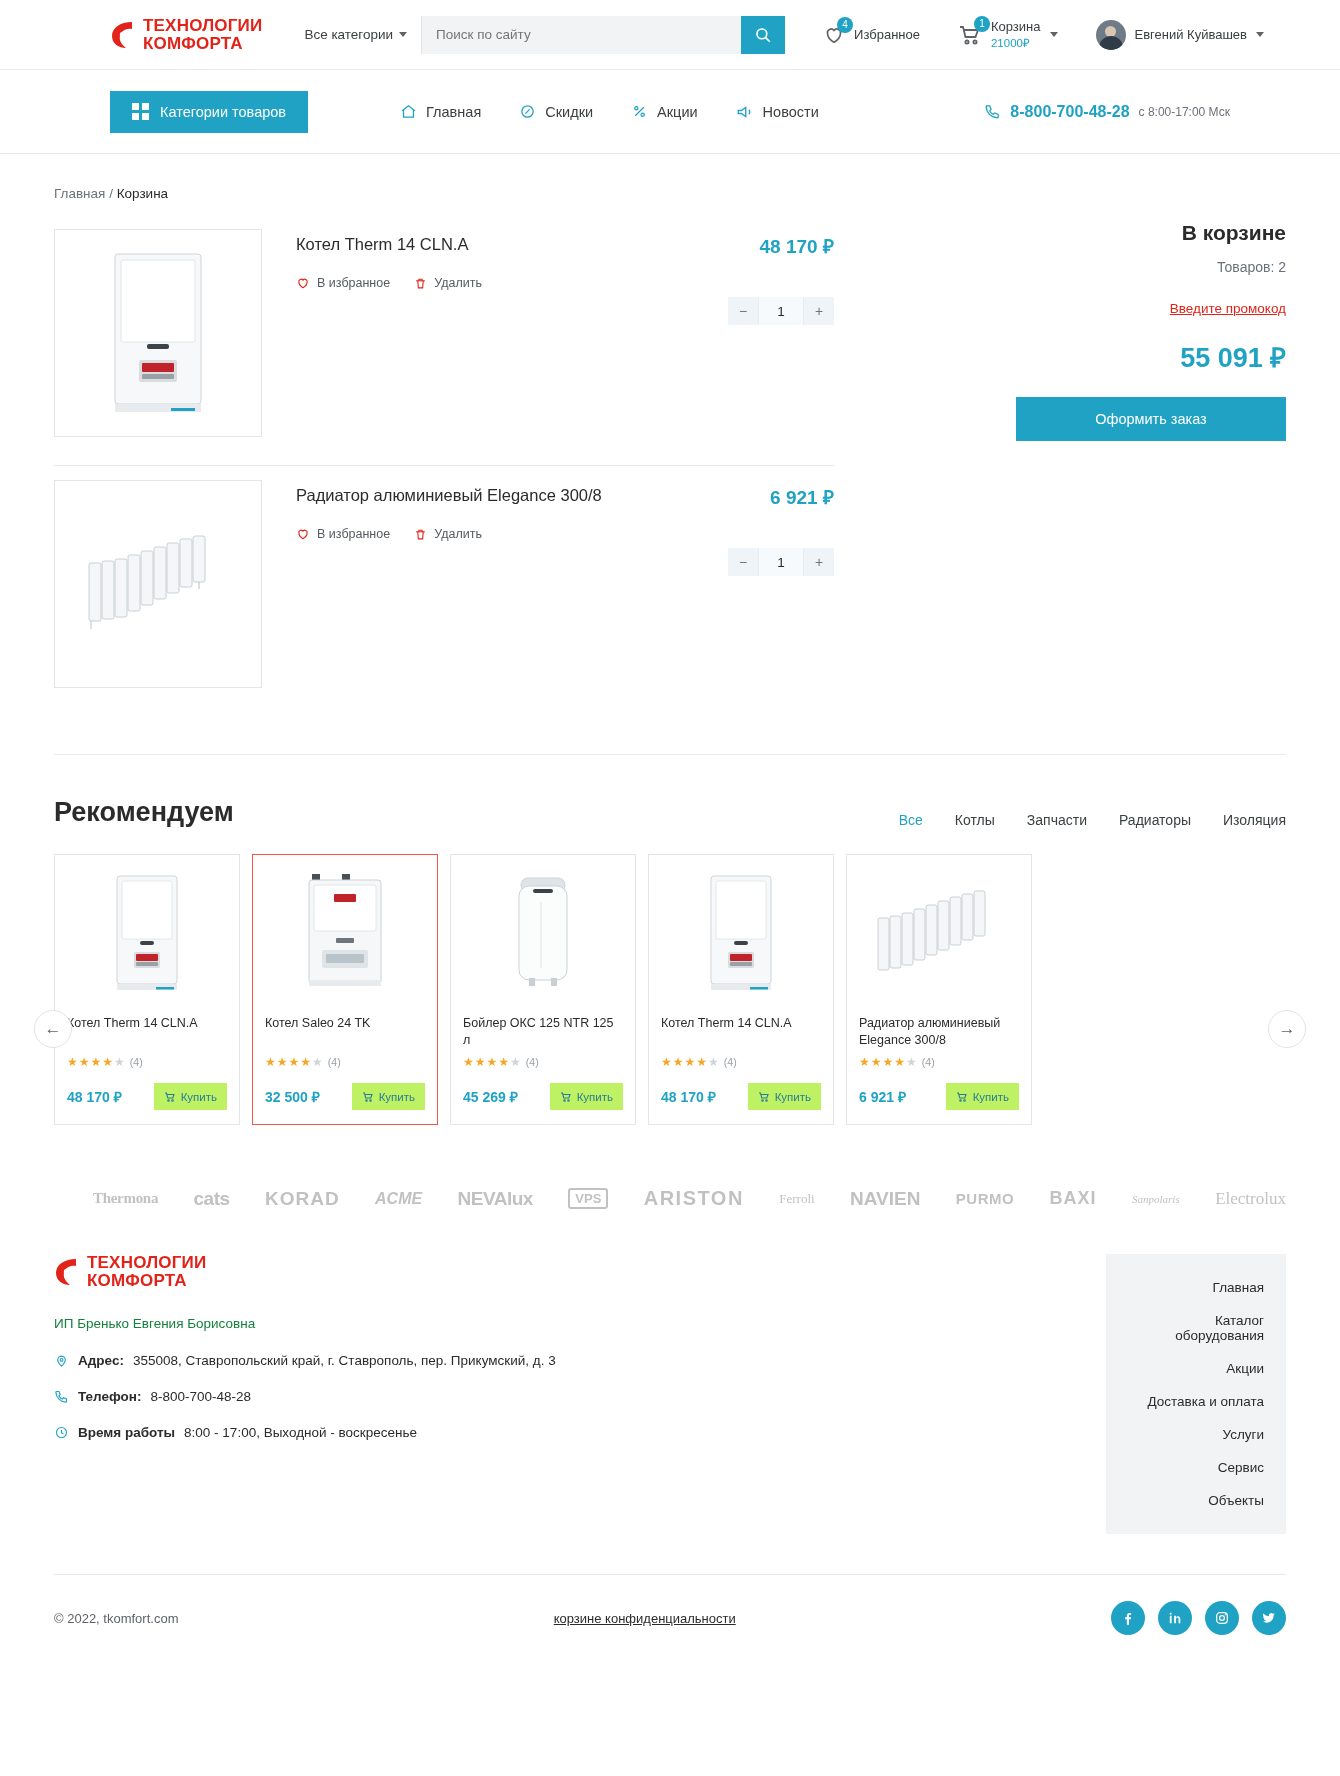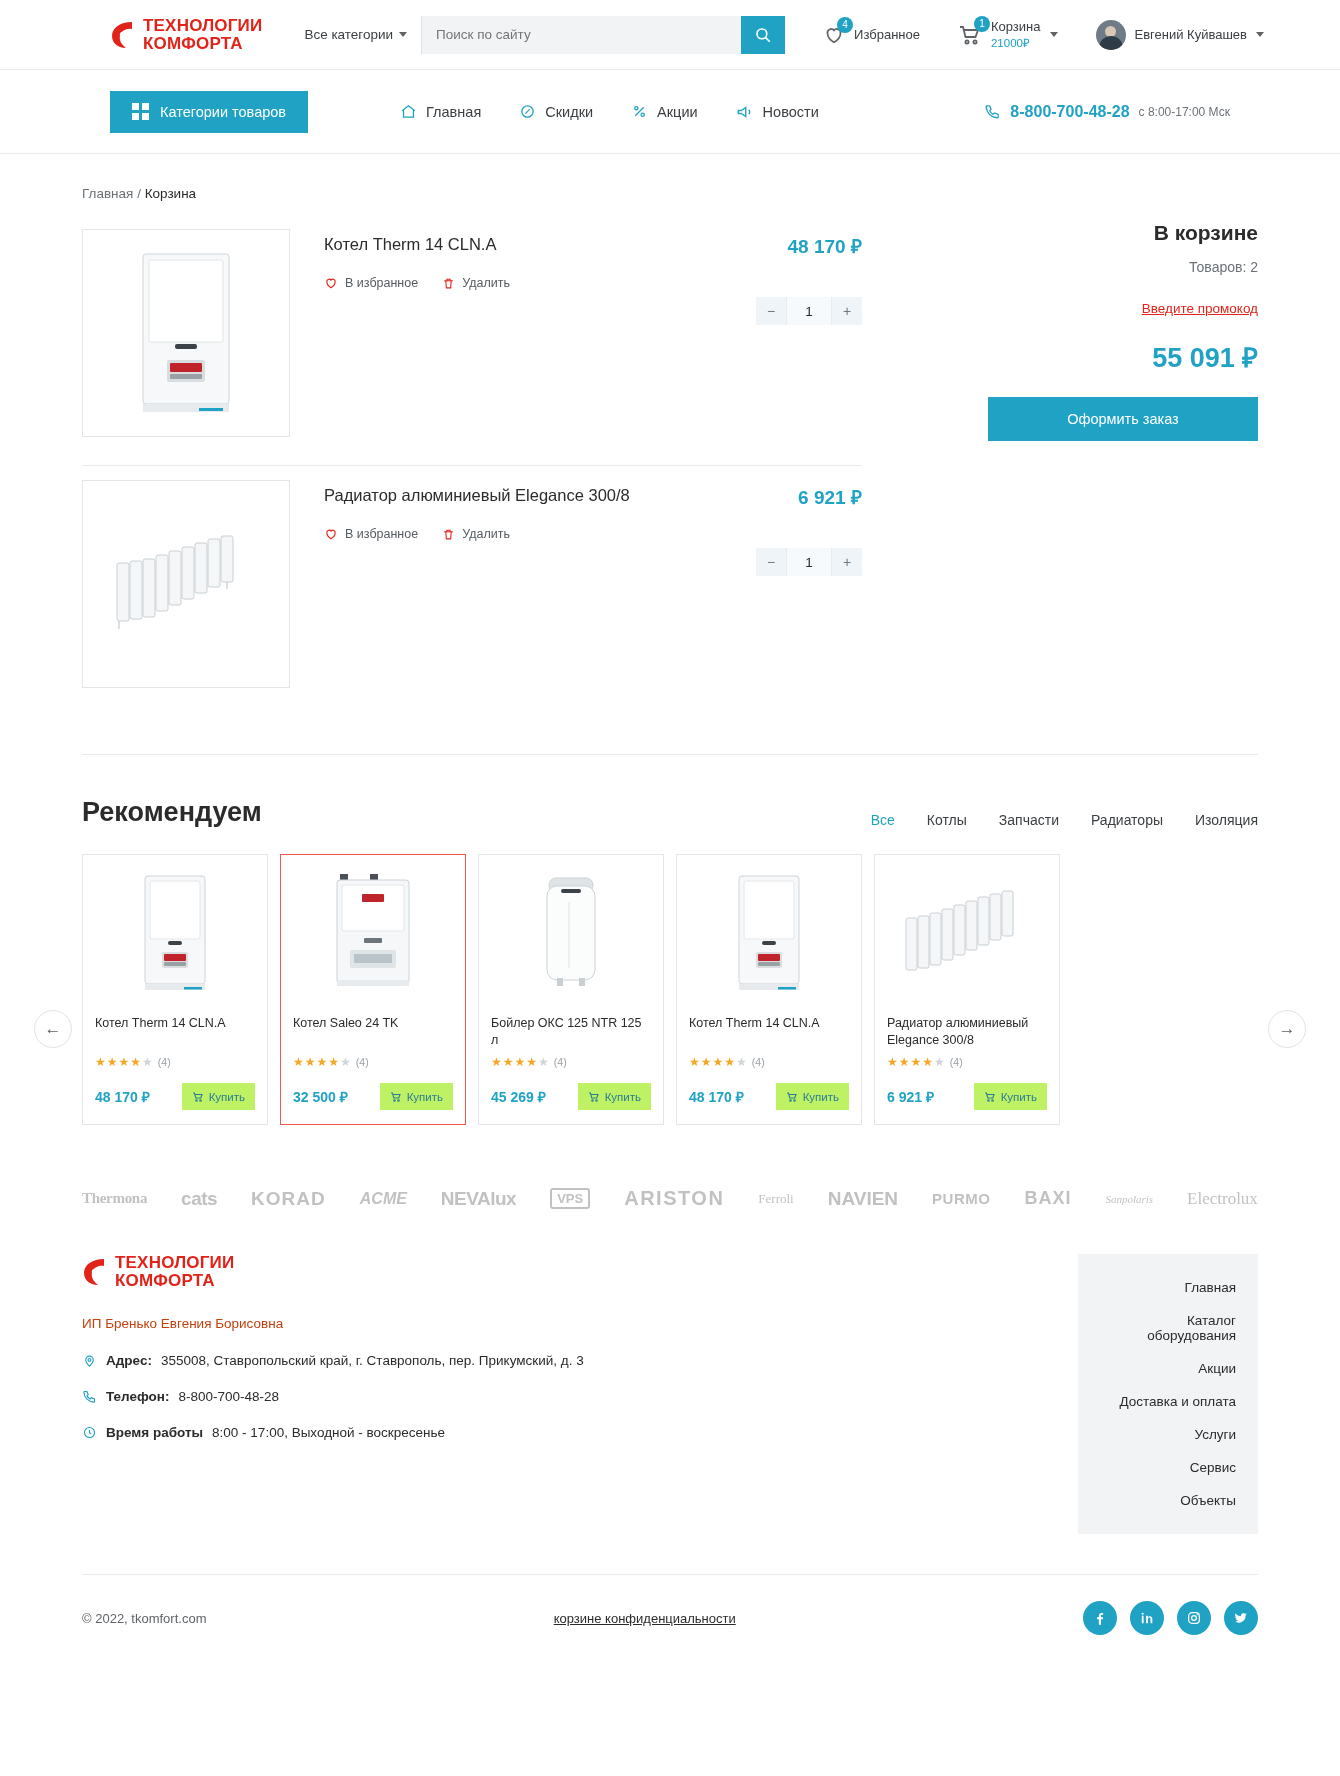--- a/index.html
+++ b/index.html
@@ -132,21 +132,21 @@
   }
   .grid-ico { display:grid; grid-template-columns: 7px 7px; grid-gap: 3px; }
   .grid-ico i { width: 7px; height: 7px; background:#fff; display:block; }
   .nav-links { display:flex; align-items:center; gap: 38px; margin-left: 92px; }
   .nav-link { display:flex; align-items:center; gap: 9px; color:#3c4043; font-size:14.5px; cursor:pointer; }
   .nav-phone { margin-left: auto; display:flex; align-items:center; gap: 9px; }
   .nav-phone .num { color: #1fa2c4; font-weight: bold; font-size: 16px; }
   .nav-phone .hrs { color: #6b7177; font-size: 12px; }
 
   
-  .content { padding: 0 82px; }
+  .content { padding: 0 54px; }
   .crumbs { padding: 32px 0 14px; font-size: 13.5px; color: #6b7177; }
   .crumbs a { color:#6b7177; text-decoration:none; }
   .crumbs .cur { color: #2b2b2b; }
 
   .cart-layout { display:flex; gap: 0; }
   .cart-list { width: 780px; }
 
   .cart-row {
     display:flex;
     padding: 14px 0 28px;
@@ -233,41 +233,42 @@
     display:flex; align-items:center; justify-content:center;
     color:#5f6368; cursor:pointer; font-size: 17px;
   }
   .arrow.left { left: 34px; top: 1010px; }
   .arrow.right { right: 34px; top: 1010px; }
 
   
   .brands {
     display:flex; align-items:center; justify-content:space-between;
     padding: 62px 0 44px;
+    margin-left: 39px;
   }
   .brand { color:#b9bfc4; filter: grayscale(100%); opacity:.95; white-space:nowrap; }
   .b1 { font-family:"Liberation Serif", serif; font-weight:bold; font-size:15px; letter-spacing:-.3px; }
   .b2 { font-weight:bold; font-size:19px; letter-spacing:-.5px; }
   .b3 { font-weight:bold; font-size:19px; letter-spacing:1px; }
   .b4 { font-weight:bold; font-size:16px; font-style:italic; }
   .b5 { font-size:19px; font-weight:bold; letter-spacing:-.5px; }
   .b6 { font-size:13px; font-weight:bold; border:2px solid #b9bfc4; border-radius:3px; padding:1px 5px; }
   .b7 { font-weight:bold; font-size:20px; letter-spacing:1.5px; }
   .b8 { font-family:"Liberation Serif", serif; font-size:13px; }
   .b9 { font-weight:bold; font-size:19px; }
   .b10 { font-weight:bold; font-size:15px; letter-spacing:.5px; }
   .b11 { font-weight:bold; font-size:18px; letter-spacing:1px; }
   .b12 { font-family:"Liberation Serif", serif; font-size:11px; font-style:italic; }
   .b13 { font-family:"Liberation Serif", serif; font-size:17px; }
 
   
   .footer { display:flex; padding-bottom: 40px; }
   .f-left { width: 800px; }
   .f-logo { margin-bottom: 26px; }
-  .f-ip { font-size: 13.5px; color:#c2410c; margin-bottom: 22px; }
+  .f-ip { font-size: 13.5px; color:#15803d; margin-bottom: 22px; }
   .f-line { display:flex; align-items:center; gap: 9px; font-size: 13.5px; margin-bottom: 21px; color:#2b2b2b; }
   .f-line b { font-weight: bold; }
   .f-menu {
     margin-left:auto; width: 180px; background:#f1f3f5;
     padding: 26px 22px; text-align:right;
   }
   .f-menu div { font-size: 13.5px; margin-bottom: 18px; cursor:pointer; color:#2b2b2b; }
   .f-menu div:last-child { margin-bottom: 0; }
 
   .bottom-sep { border-top: 1px solid #e8eaec; }

